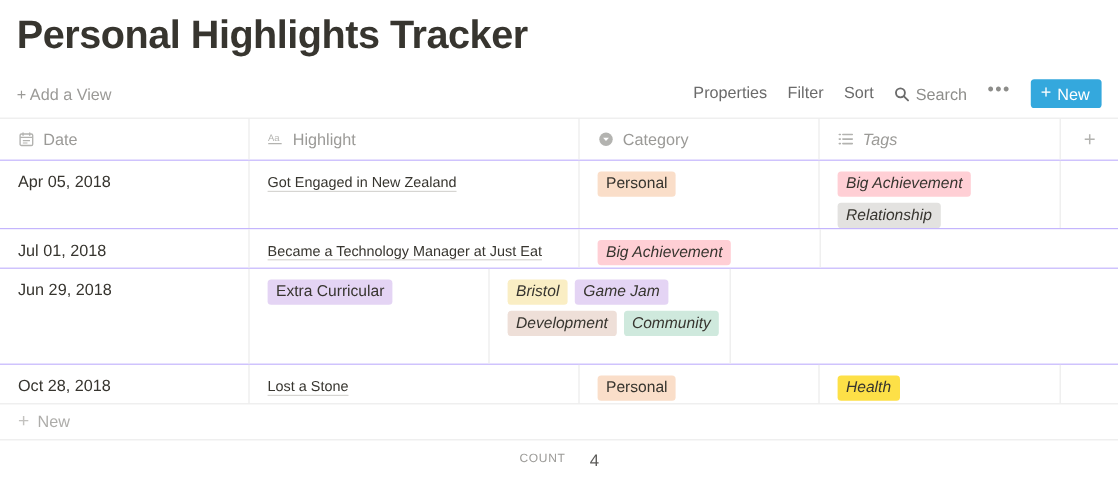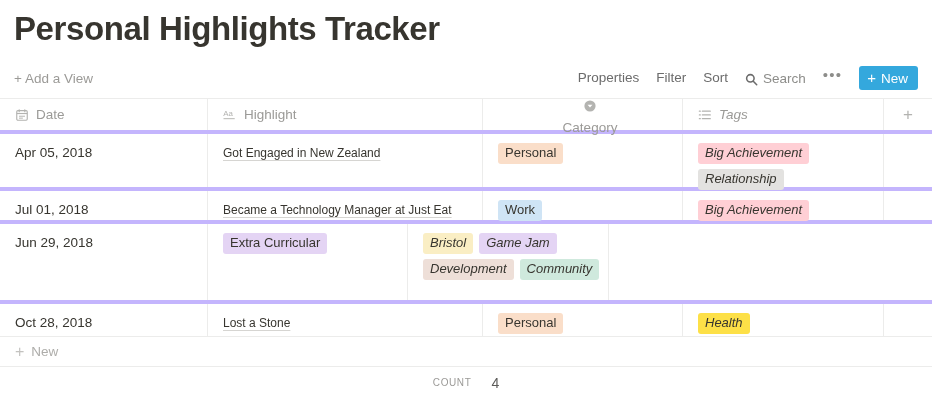--- a/index.html
+++ b/index.html
@@ -89,33 +89,33 @@
   .btn-new .plus { font-size: 15px; line-height: 14px; font-weight: 500; }
 
   
   .table {
     position: relative;
     border-top: 1px solid #ececeb;
     border-bottom: 1px solid #ececeb;
   }
   .trow {
     display: flex;
-    border-bottom: 4px solid #c4b5fd;
+    border-bottom: 1px solid #c4b5fd;
   }
   .trow:last-child { border-bottom: none; }
   .head-row { height: 35px; }
 
   .cell {
     border-right: 1px solid #ececeb;
     padding: 9px 0 0 15px;
     min-width: 0;
   }
   .c-date     { width: 208px; }
   .c-highlight{ width: 275px; }
-  .c-category { width: 200px; flex-direction: column; }
+  .c-category { width: 200px; }
   .c-tags     { width: 201px; font-style: italic; }
   .c-add      { width: 48px; border-right: none; padding-left: 0; display: flex; align-items: flex-start; justify-content: center; padding-top: 7px; }
 
   .head-row .cell {
     display: flex;
     align-items: center;
     padding-top: 0;
     padding-bottom: 0;
     gap: 7px;
     cursor: pointer;
@@ -312,25 +312,20 @@
     <div class="cell c-add"></div>
   </div>
 
   <div class="trow r2">
     <div class="cell c-date">
       <span class="date-text">Jul 01, 2018</span>
     </div>
     <div class="cell c-highlight">
       <span class="title-text">Became a Technology Manager at Just Eat</span>
     </div>
-    <div class="cell c-category">
-      <div class="tagwrap">
-        <span class="tag" style="background-color: rgb(207, 228, 245);">Work</span>
-      </div>
-    </div>
     <div class="cell c-tags">
       <div class="tagwrap">
         <span class="tag" style="background-color: rgb(255, 207, 213);">Big Achievement</span>
       </div>
     </div>
     <div class="cell c-add"></div>
   </div>
 
   <div class="trow r3">
     <div class="cell c-date">

